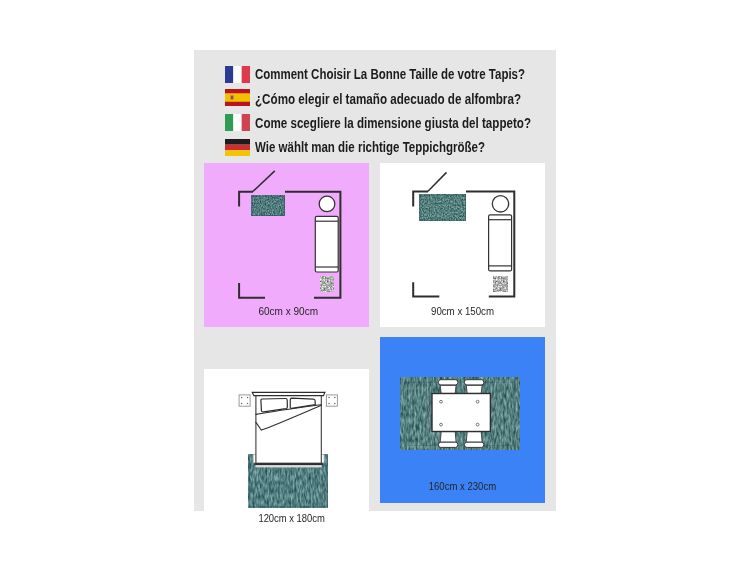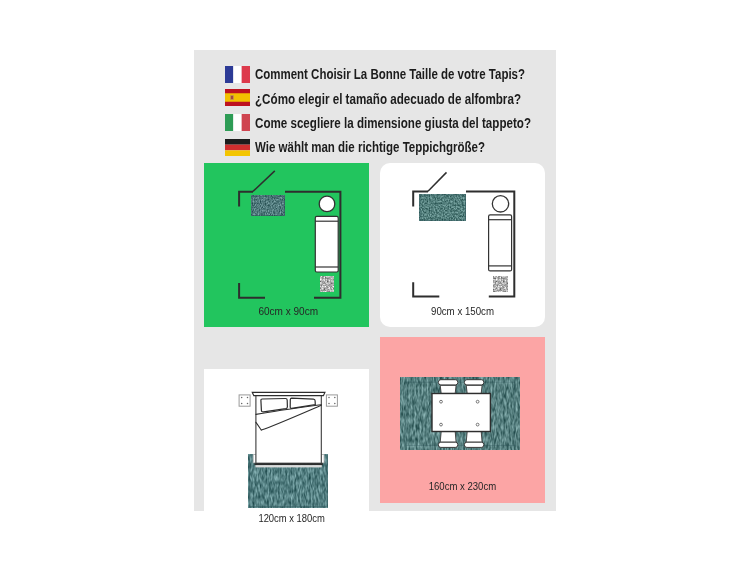--- a/index.html
+++ b/index.html
@@ -46,21 +46,21 @@
 <svg class="abs" style="left:225px;top:139px" width="25" height="17">
   <rect x="0" y="0" width="25" height="5.67" fill="#1c1c1c"></rect>
   <rect x="0" y="5.67" width="25" height="5.67" fill="#cf2e2e"></rect>
   <rect x="0" y="11.34" width="25" height="5.66" fill="#f3c500"></rect>
 </svg>
 
 <svg class="abs" style="left:255px;top:133px" width="290" height="26">
   <text x="0" y="18.5" textLength="230" lengthAdjust="spacingAndGlyphs" font-family="Liberation Sans" font-weight="bold" font-size="15" fill="#1c1c1c">Wie wählt man die richtige Teppichgröße?</text>
 </svg>
 
-<div class="abs" style="left:204px;top:163px;width:165px;height:164px;background:#22c55e;">
+<div class="abs" style="left:204px;top:163px;width:165px;height:164px;background:#f0abfc;">
 <svg width="165" height="164" viewBox="0 0 165 164">
   <defs>
     <filter id="rug1" x="0%" y="0%" width="100%" height="100%" color-interpolation-filters="sRGB">
       <feTurbulence type="fractalNoise" baseFrequency="0.85 0.55" numOctaves="2" seed="11"></feTurbulence>
       <feColorMatrix type="matrix" values="0.6 0 0 0 0.02  0.6 0 0 0 0.18  0.6 0 0 0 0.19  0 0 0 0 1"></feColorMatrix>
     </filter>
     <filter id="nzp" x="0%" y="0%" width="100%" height="100%" color-interpolation-filters="sRGB">
       <feTurbulence type="fractalNoise" baseFrequency="0.6 0.6" numOctaves="3" seed="4"></feTurbulence>
       <feColorMatrix type="matrix" values="1.0 0 0 0 0.19  1.0 0 0 0 0.19  1.0 0 0 0 0.19  0 0 0 0 1"></feColorMatrix>
     </filter>
@@ -84,21 +84,21 @@
     <line x1="111.3" y1="58.2" x2="134.2" y2="58.2"></line>
     <line x1="111.3" y1="104" x2="134.2" y2="104"></line>
   </g>
 
   <rect x="116" y="113" width="13.8" height="15.7" filter="url(#nzp)"></rect>
 
   <text x="54.4" y="152" textLength="59.6" lengthAdjust="spacingAndGlyphs" font-family="Liberation Sans" font-size="10.3" fill="#262626">60cm x 90cm</text>
 </svg>
 </div>
 
-<div class="abs" style="left:380px;top:163px;width:165px;height:164px;background:#fff;border-radius:10px;">
+<div class="abs" style="left:380px;top:163px;width:165px;height:164px;background:#fff;">
 <svg width="165" height="164" viewBox="0 0 165 164">
   <defs>
     <filter id="rug2" x="0%" y="0%" width="100%" height="100%" color-interpolation-filters="sRGB">
       <feTurbulence type="fractalNoise" baseFrequency="0.85 0.55" numOctaves="2" seed="23"></feTurbulence>
       <feColorMatrix type="matrix" values="0.6 0 0 0 0.03  0.6 0 0 0 0.2  0.6 0 0 0 0.19  0 0 0 0 1"></feColorMatrix>
     </filter>
   </defs>
 
   <rect x="39.4" y="31.5" width="46.6" height="26.2" filter="url(#rug2)"></rect>
   <rect x="39.9" y="32" width="45.6" height="25.2" fill="none" stroke="#2b4f55" stroke-width="1" opacity="0.5"></rect>
@@ -172,21 +172,21 @@
     <path d="M57.3 61 C70 56.8 95 45.8 117.3 36.2"></path>
   </g>
 
   <rect x="50.4" y="94.2" width="68.4" height="1.9" fill="#2d2d2d"></rect>
   <rect x="51.4" y="96.1" width="66.4" height="2.3" fill="#dcdcdc"></rect>
 
   <text x="54.4" y="153" textLength="66.5" lengthAdjust="spacingAndGlyphs" font-family="Liberation Sans" font-size="10.3" fill="#262626">120cm x 180cm</text>
 </svg>
 </div>
 
-<div class="abs" style="left:380px;top:337px;width:165px;height:166px;background:#fca5a5;">
+<div class="abs" style="left:380px;top:337px;width:165px;height:166px;background:#3b82f6;">
 <svg width="165" height="166" viewBox="0 0 165 166">
   <defs>
     <filter id="rug4" x="0%" y="0%" width="100%" height="100%" color-interpolation-filters="sRGB">
       <feTurbulence type="fractalNoise" baseFrequency="0.55 0.16" numOctaves="2" seed="17"></feTurbulence>
       <feColorMatrix type="matrix" values="0.62 0 0 0 0.03  0.62 0 0 0 0.19  0.62 0 0 0 0.19  0 0 0 0 1"></feColorMatrix>
     </filter>
   </defs>
 
   <g>
     <rect x="20.8" y="40.7" width="118.9" height="72.2" filter="url(#rug4)"></rect>

